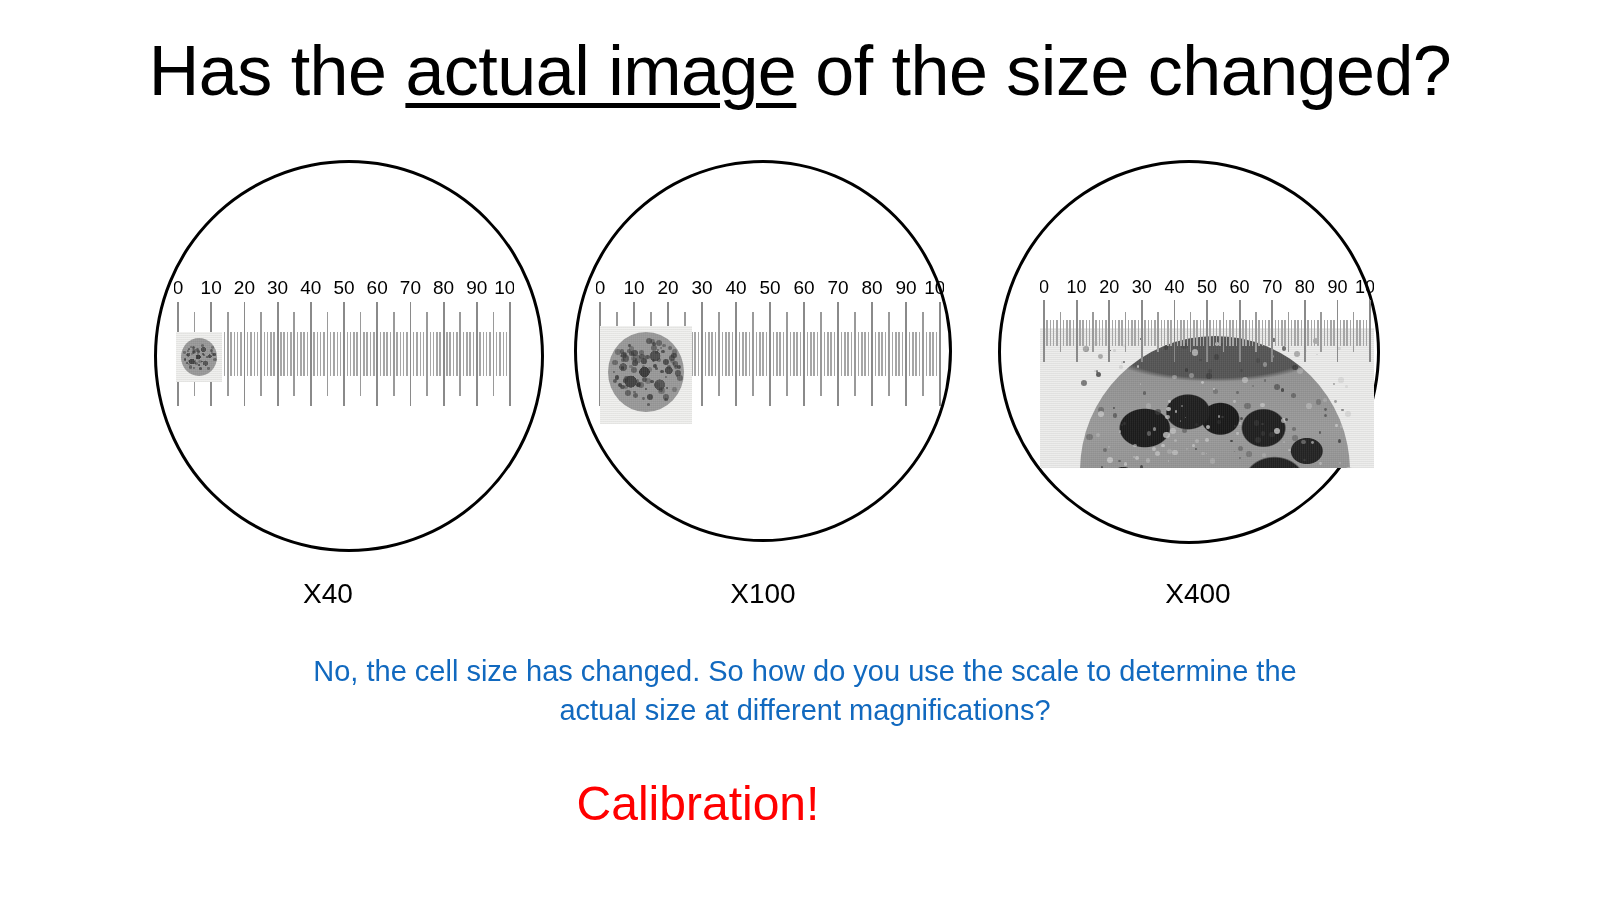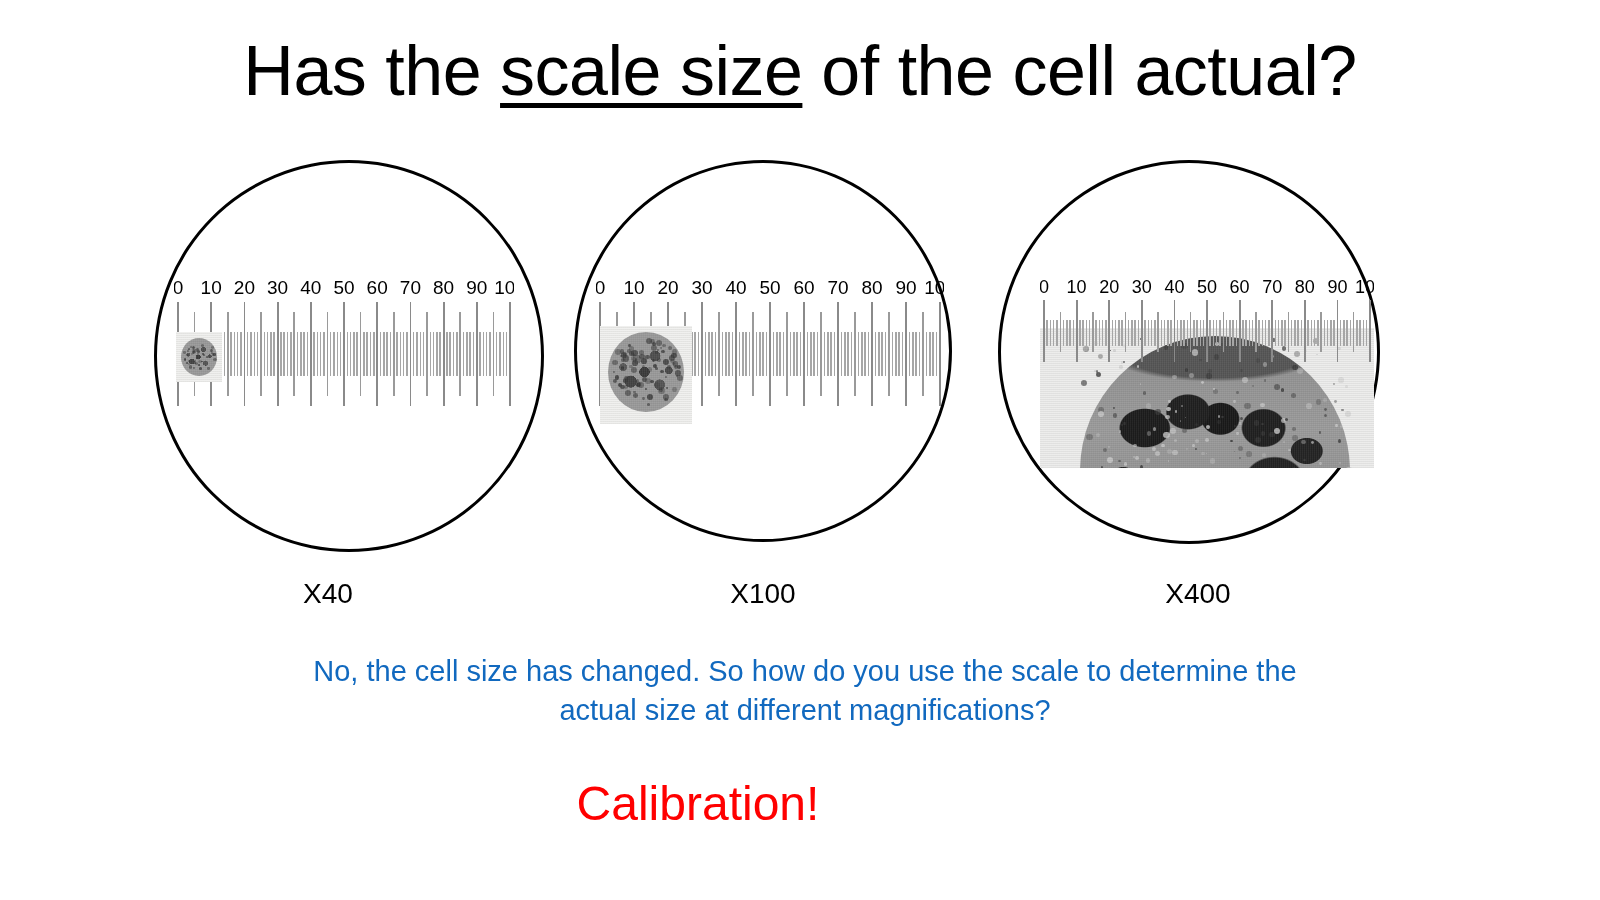--- a/index.html
+++ b/index.html
@@ -204,21 +204,21 @@
     width: 1396px;
     text-align: center;
     font-size: 48px;
     color: #ff0000;
   }
 </style>
 </head>
 <body style="background: rgb(255, 255, 255);">
 
 <div class="slide-title">
-  <span>Has the </span><span class="u">scale size</span><span> of the cell actual?</span>
+  <span>Has the </span><span class="u">actual image</span><span> of the size changed?</span>
 </div>
 
 <div class="scopes">
 
   <div class="scope scope-1">
     <div class="eyepiece eyepiece-1"></div>
     <div class="graticule grat-1">
       <div class="grat-labels">
           <div class="grat-label" style="left: 4px; top: 0px;">0</div>
           <div class="grat-label" style="left: 37.2px; top: 0px;">10</div>

